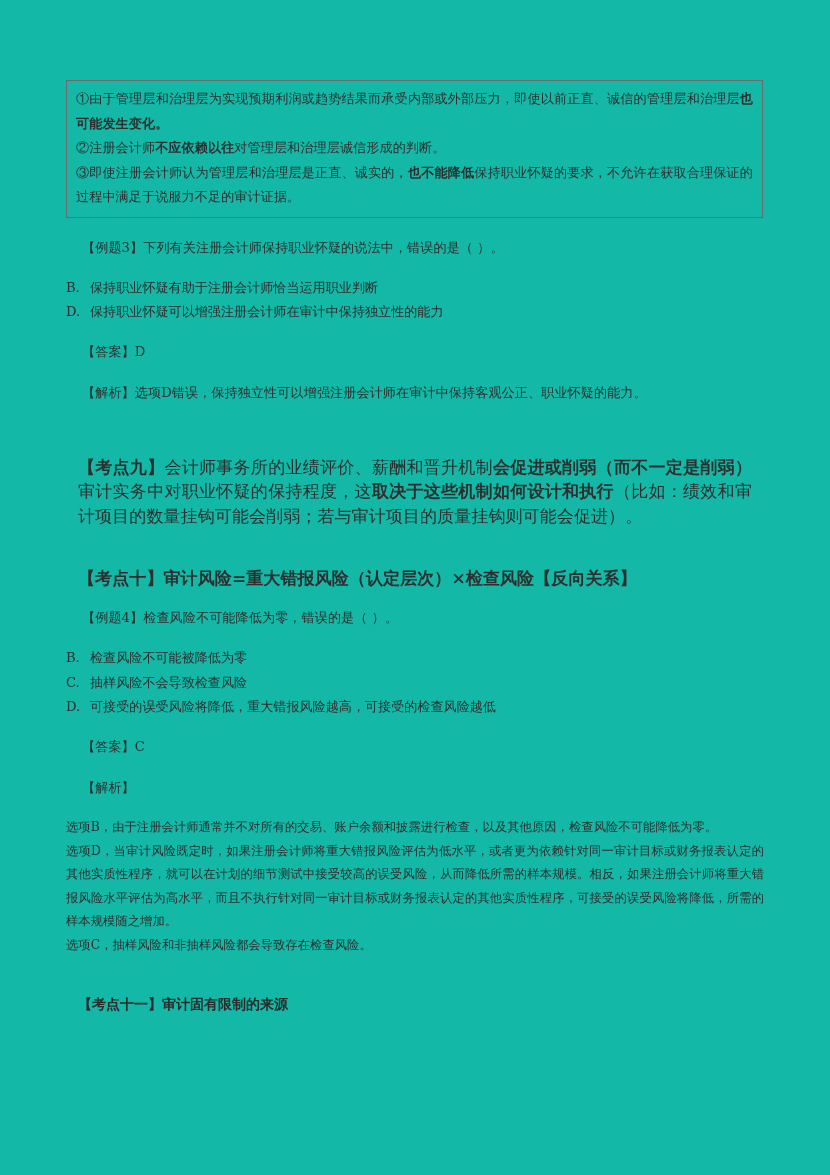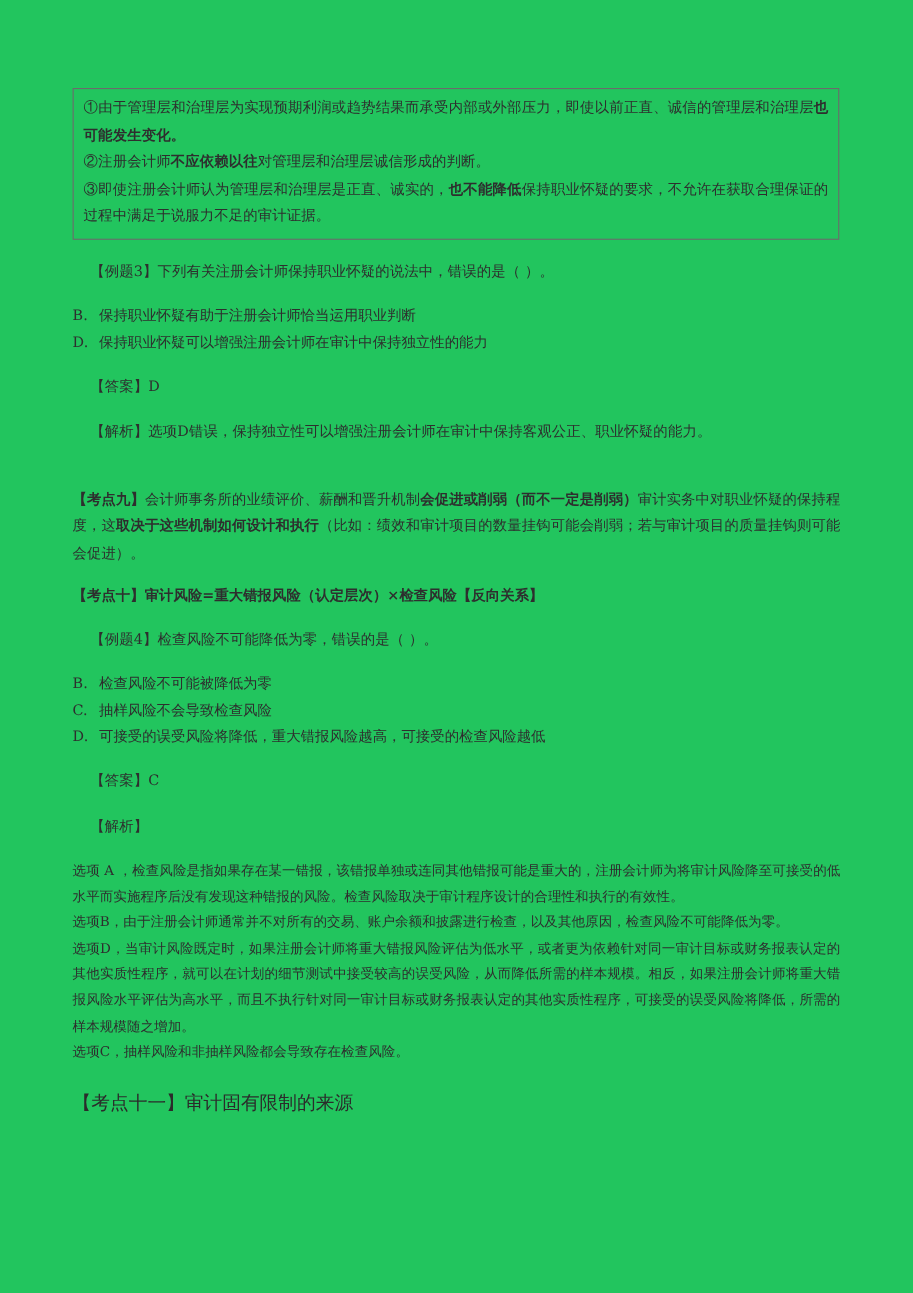--- a/index.html
+++ b/index.html
@@ -8,21 +8,21 @@
     background: #ffffff;
   }
   body {
     font-family: "DejaVu Serif", "Liberation Serif", serif;
     color: #2b2b2b;
   }
   .page {
     position: relative;
     width: 830px;
     height: 1175px;
-    background: #22c55e;
+    background: #14b8a6;
     overflow: hidden;
   }
   .content {
     position: absolute;
     left: 66px;
     top: 80px;
     width: 698px;
   }
 
   
@@ -61,46 +61,46 @@
   .opt .mark {
     font-family: "DejaVu Serif", "Liberation Serif", serif;
     display: inline-block;
     width: 24px;
     letter-spacing: 0;
   }
 
   .b { font-weight: bold; }
 
   .kp {
-    margin: 0;
-    font-size: 13px;
+    margin: 12px;
+    font-size: 17px;
     line-height: 24.3px;
     letter-spacing: 0.1px;
     text-align: justify;
     color: #2e2e2e;
   }
 
   .block-gap-lg { height: 22px; }
   .block-gap-md { height: 14px; }
 
   .analysis {
     margin: 0;
     font-size: 12.3px;
     line-height: 23.6px;
     letter-spacing: 0.05px;
     text-align: justify;
     color: #2e2e2e;
   }
   .lat { font-family: "DejaVu Serif", "Liberation Serif", serif; }
 
   .final-heading {
-    margin: 0;
-    font-size: 17px;
+    margin: 12px;
+    font-size: 14px;
     line-height: 24.3px;
-    font-weight: normal;
+    font-weight: bold;
     color: #2b2b2b;
   }
 </style>
 </head>
 <body>
 
 <div class="page">
   <div class="content">
 
     <div class="callout">
@@ -128,21 +128,20 @@
     <p class="kp b">【考点十】审计风险=重大错报风险（认定层次）×检查风险【反向关系】</p>
     <p class="para">【例题4】检查风险不可能降低为零，错误的是（  ）。</p>
 
     <p class="opt"><span class="mark lat">B.</span><span>检查风险不可能被降低为零</span></p>
     <p class="opt"><span class="mark lat">C.</span><span>抽样风险不会导致检查风险</span></p>
     <p class="opt"><span class="mark lat">D.</span><span>可接受的误受风险将降低，重大错报风险越高，可接受的检查风险越低</span></p>
 
     <p class="para"><span>【答案】</span><span class="lat">C</span></p>
     <p class="para">【解析】</p>
 
-    <p class="analysis">选项 A ，检查风险是指如果存在某一错报，该错报单独或连同其他错报可能是重大的，注册会计师为将审计风险降至可接受的低水平而实施程序后没有发现这种错报的风险。检查风险取决于审计程序设计的合理性和执行的有效性。</p>
     <p class="analysis">选项B，由于注册会计师通常并不对所有的交易、账户余额和披露进行检查，以及其他原因，检查风险不可能降低为零。</p>
     <p class="analysis">选项D，当审计风险既定时，如果注册会计师将重大错报风险评估为低水平，或者更为依赖针对同一审计目标或财务报表认定的其他实质性程序，就可以在计划的细节测试中接受较高的误受风险，从而降低所需的样本规模。相反，如果注册会计师将重大错报风险水平评估为高水平，而且不执行针对同一审计目标或财务报表认定的其他实质性程序，可接受的误受风险将降低，所需的样本规模随之增加。</p>
     <p class="analysis">选项C，抽样风险和非抽样风险都会导致存在检查风险。</p>
 
     <div class="block-gap-lg"></div>
 
     <p class="final-heading">【考点十一】审计固有限制的来源</p>
 
   </div>
 </div>

